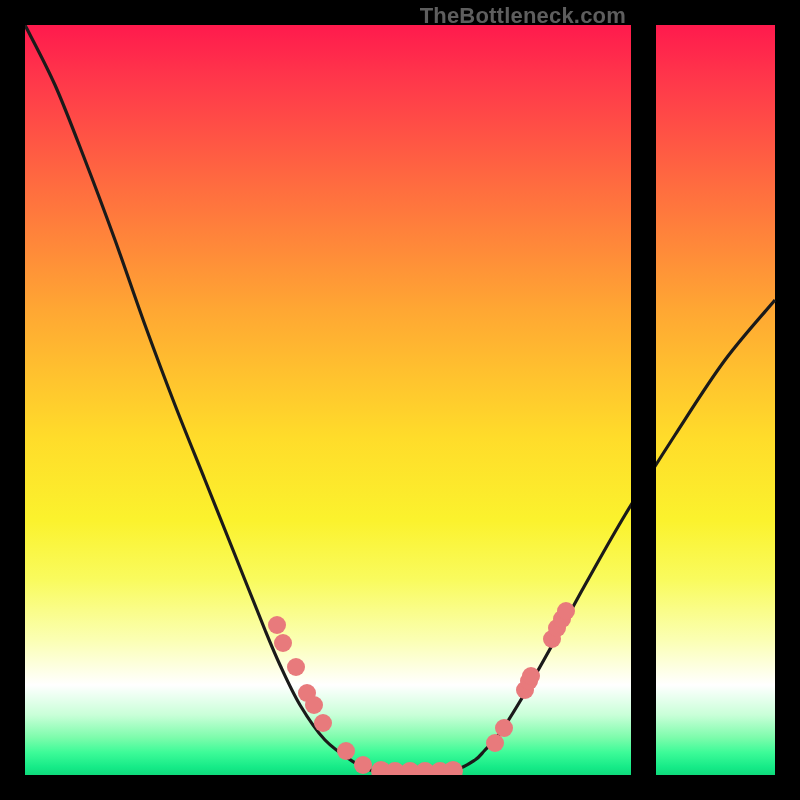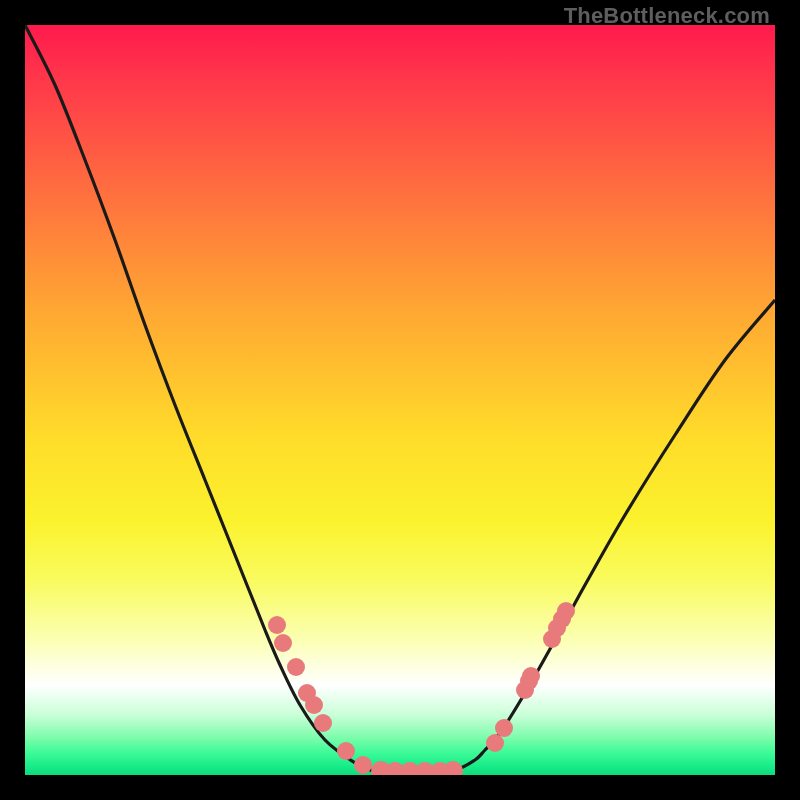--- a/index.html
+++ b/index.html
@@ -1,19 +1,19 @@
 <!DOCTYPE html>
 <html><head>
 <meta charset="utf-8">
 <style>
   * { margin: 0; padding: 0; box-sizing: border-box; }
   html, body { width: 800px; height: 800px; overflow: hidden; background: #000; }
   .stage {
     position: relative;
-    width: 800px;
+    width: 656px;
     height: 800px;
     background: #fef9c3;
   }
   .border-frame {
     position: absolute;
     inset: 0;
     border: 25px solid #000;
     pointer-events: none;
     z-index: 10;
   }

